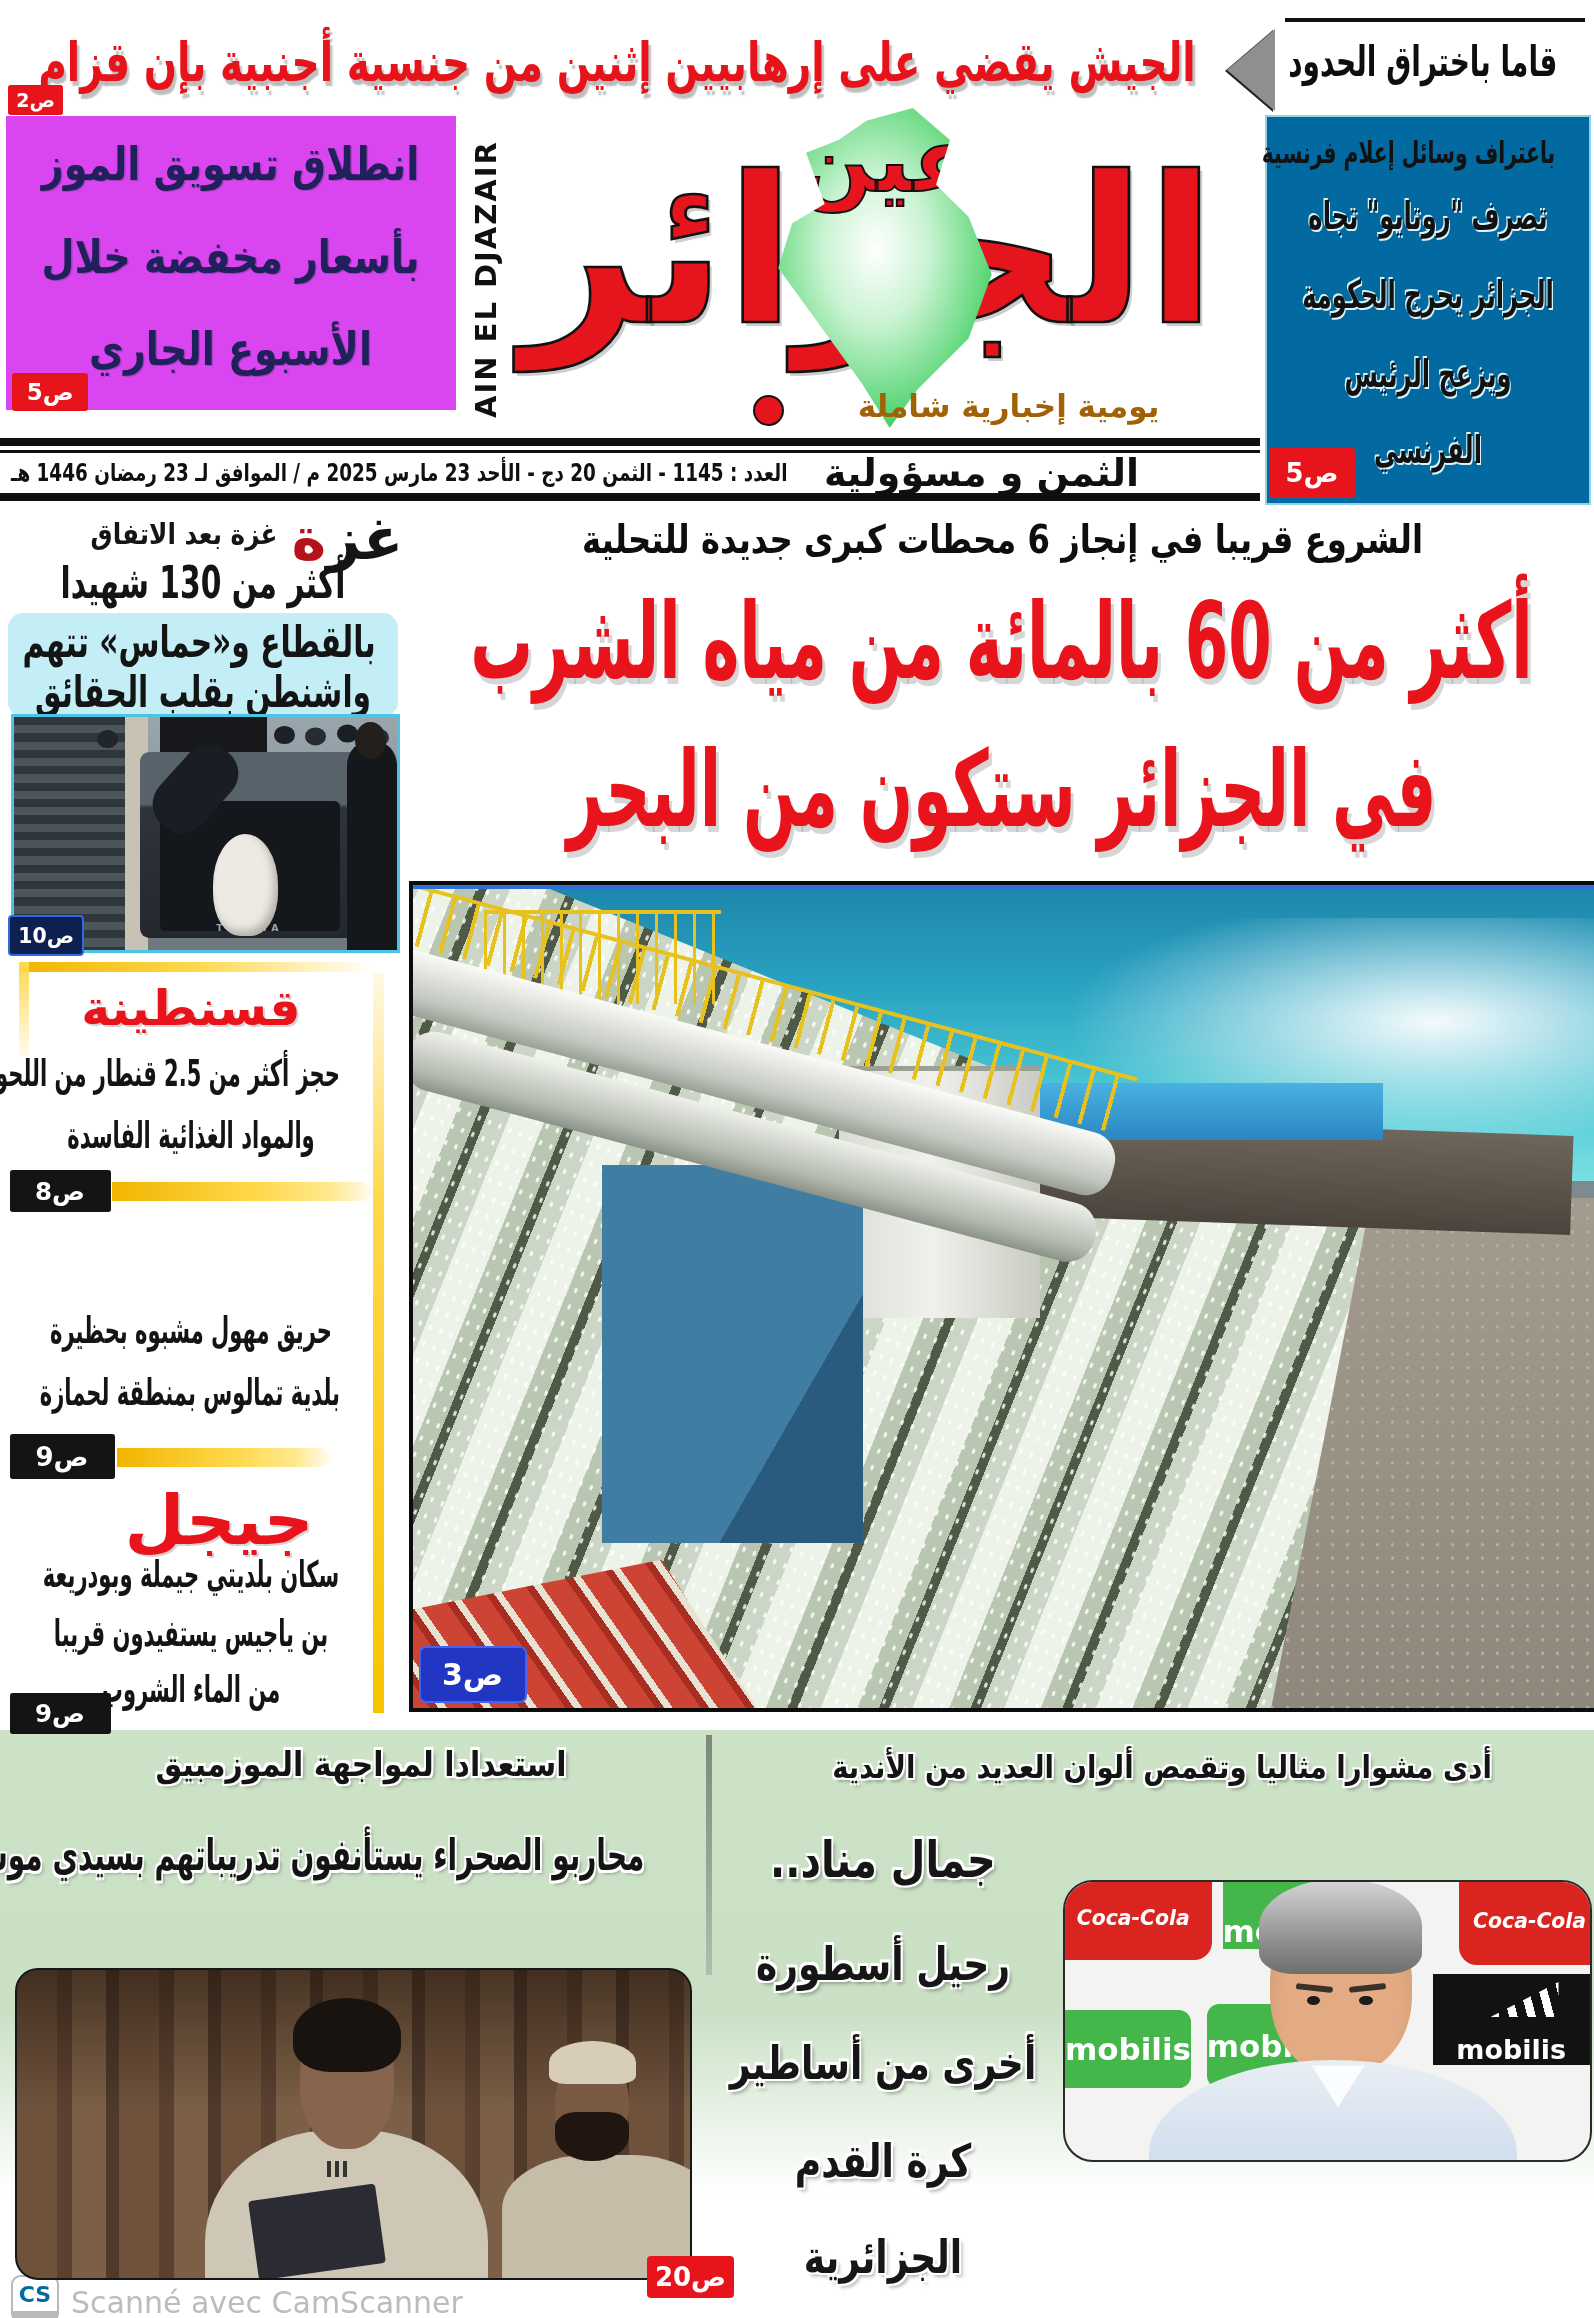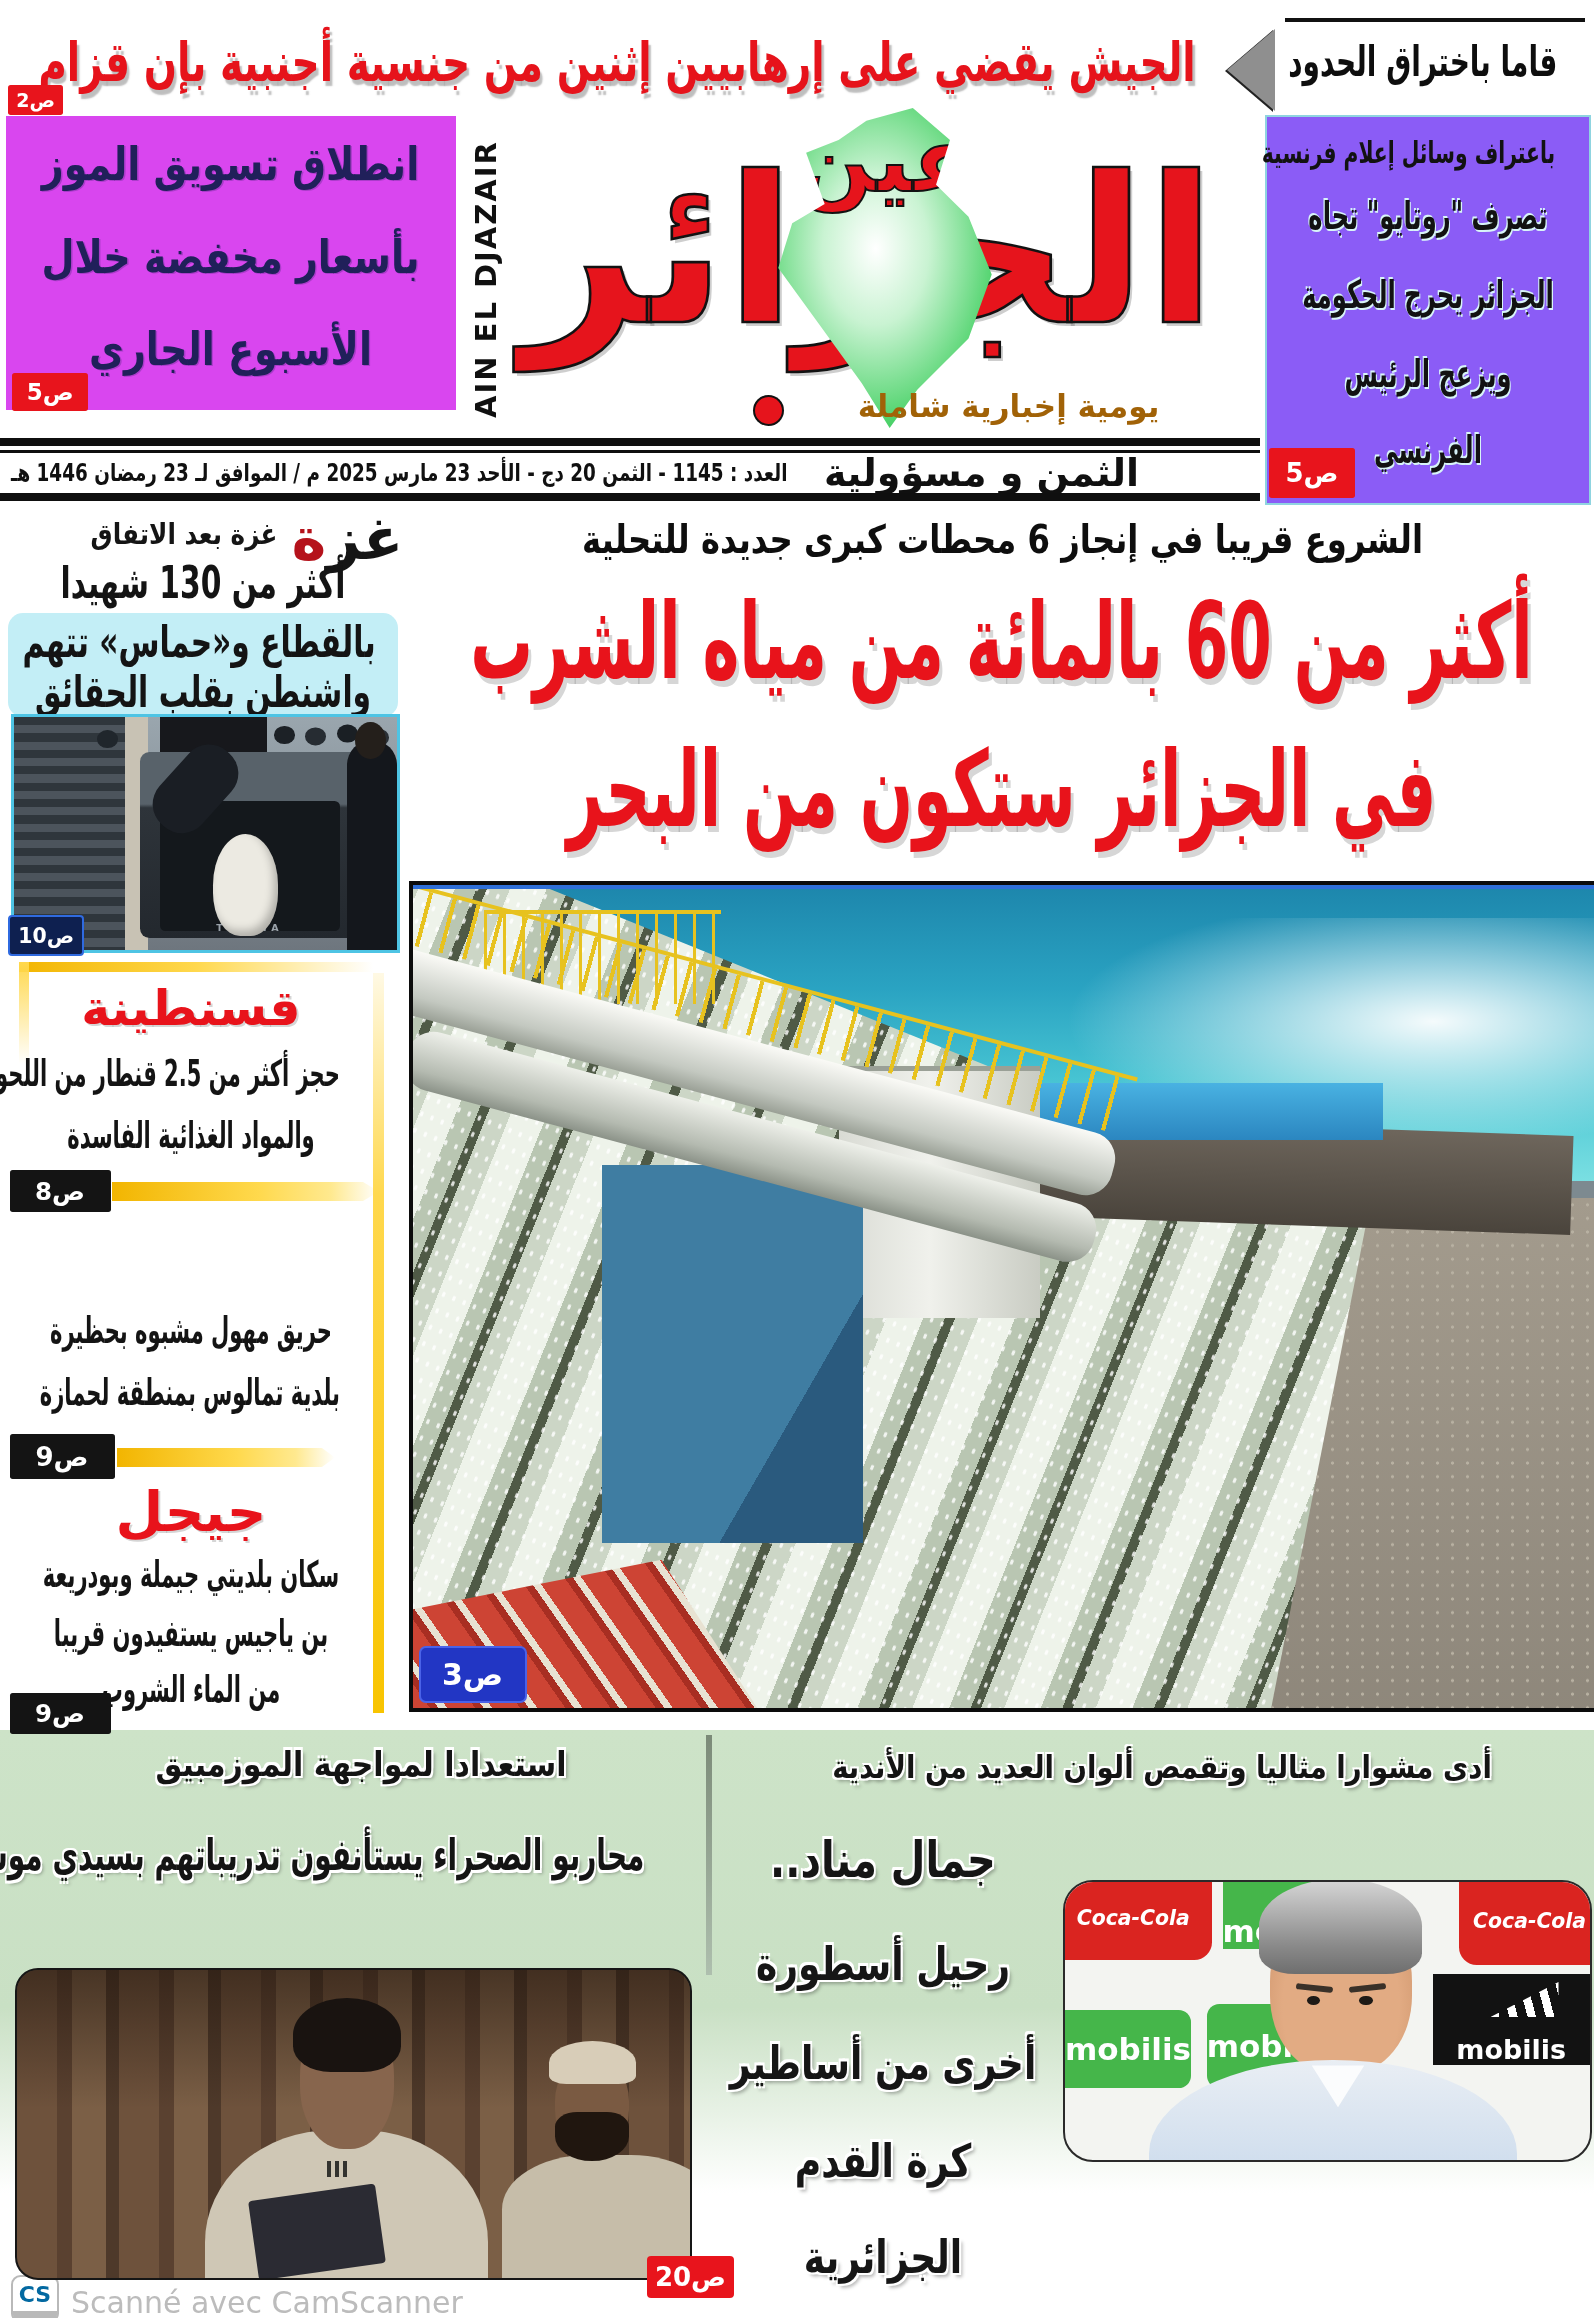--- a/index.html
+++ b/index.html
@@ -53,21 +53,21 @@
   #ib-l1{left:0;top:438px;width:1260px;height:8.2px;background:#0f0f0f;}
   #ib-l2{left:0;top:450px;width:1260px;height:3.4px;background:#0f0f0f;}
   #ib-row{left:0;top:455px;width:1260px;height:35px;display:flex;direction:rtl;align-items:center;
      padding-right:121px;gap:37px;box-sizing:border-box;}
   #ib-motto{font-size:38px;font-weight:bold;color:#101010;white-space:nowrap;direction:rtl;}
   #ib-details{font-size:23px;font-weight:bold;color:#101010;white-space:nowrap;direction:rtl;
      transform:scale(.8,1.05);transform-origin:center right;letter-spacing:-0.7px;}
   #ib-l3{left:0;top:493px;width:1260px;height:8.2px;background:#0f0f0f;}
 
   
-  #frbox{left:1265px;top:115px;width:326px;height:390px;background:#8b5cf6;
+  #frbox{left:1265px;top:115px;width:326px;height:390px;background:#0369a1;
      box-shadow:inset 0 0 0 2px #8fd4e0;}
   .fr-line{position:absolute;left:0;width:326px;font-size:31px;font-weight:bold;color:#121212;
      white-space:nowrap;direction:rtl;text-align:center;transform:scale(.78,1.25);
      text-shadow:-1.4px -1.4px 0 #d8f4f8,1.4px 1.4px 0 #d8f4f8;}
   #fr-kick{position:absolute;left:0;top:23px;width:326px;font-size:26px;font-weight:bold;color:#121212;
      white-space:nowrap;direction:rtl;text-align:center;transform:scale(.78,1.15);}
   #fr1{top:82px;} #fr2{top:161px;} #fr3{top:240px;} #fr4{top:316px;}
   #badge-p5b{left:1269px;top:448px;width:86px;height:50px;font-size:26px;}
 
   
@@ -118,21 +118,21 @@
   #const-title{top:980px;font-size:49px;}
   #const-l1{top:1058px;} #const-l2{top:1120px;}
   #badge-p8{left:9.5px;top:1170px;width:101px;height:42px;font-size:24.5px;}
   .ystrip{position:absolute;background:linear-gradient(90deg,#f2b500,#ffd94d 55%,#ffe98f 82%,rgba(255,233,143,0));
      clip-path:polygon(0 0,94% 0,100% 50%,94% 100%,0 100%);}
   #strip-p8{left:112px;top:1182px;width:267px;height:19px;}
   #sk-title{top:1242px;font-size:48px;}
   #sk-l1{top:1315px;} #sk-l2{top:1377px;}
   #badge-p9a{left:9.5px;top:1434px;width:105px;height:45px;font-size:26px;}
   #strip-p9{left:117px;top:1448px;width:218px;height:19px;}
-  #jj-title{top:1480px;font-size:55px;}
+  #jj-title{top:1480px;font-size:69px;padding-left:28px;}
   #jj-l1{top:1559px;} #jj-l2{top:1618px;} #jj-l3{top:1674px;}
   #badge-p9b{left:9.5px;top:1693px;width:101px;height:41px;font-size:24.5px;}
   #vline-gold{left:373px;top:973px;width:11px;height:740px;
      background:linear-gradient(0deg,#f8c400,#ffd84d 70%,rgba(255,216,77,.15));}
 
   
   #photo-main{left:409px;top:881px;width:1183px;height:823px;border:4.1px solid #0c0c0c;
      overflow:hidden;background:#7d8a90;}
   #photo-main > div{position:absolute;}
   .ph-sea{left:0;top:0;width:100%;height:36%;

